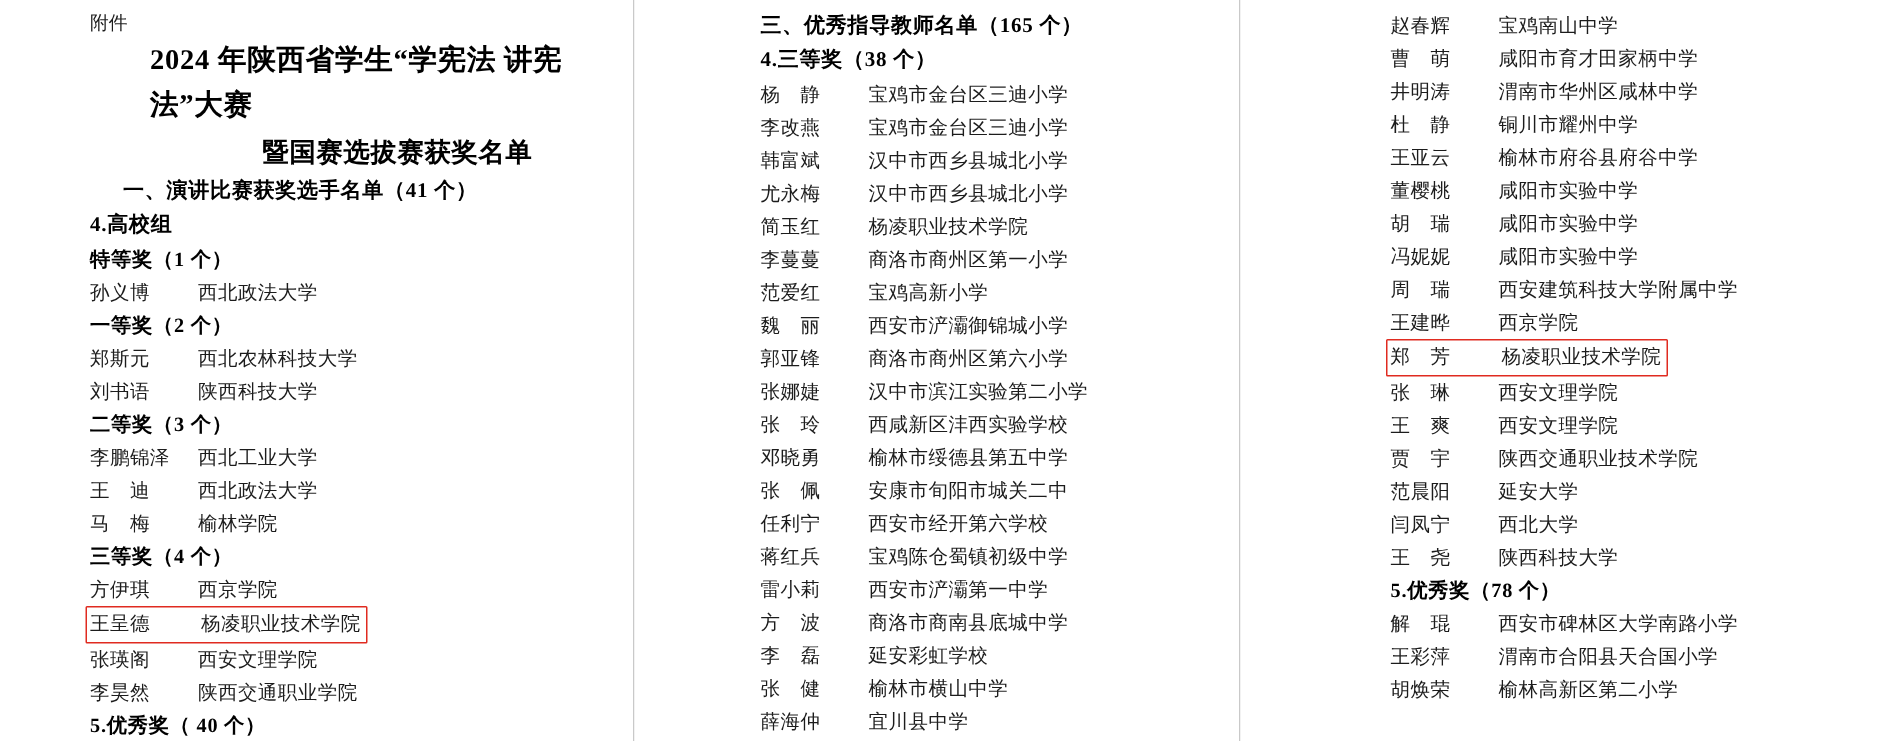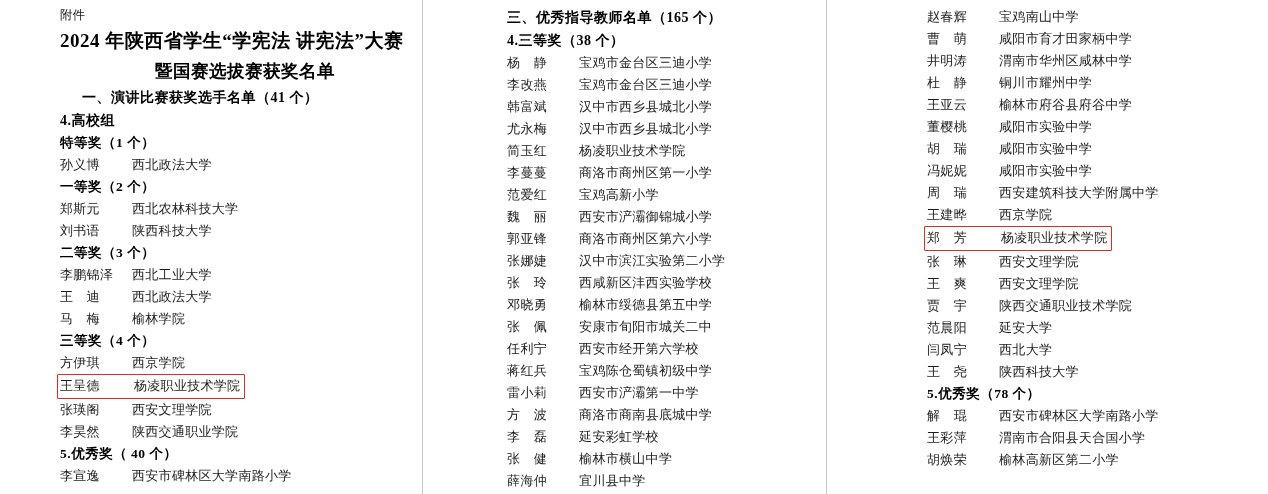--- a/index.html
+++ b/index.html
@@ -57,21 +57,21 @@
   .boxed {
     border: 1.3px solid #e02b20;
     padding: 0px 4px 1px 2px;
     margin-left: -3px;
     display: inline-flex;
     align-items: flex-start;
     border-radius: 1px;
   }
   .boxed .entry-name { flex: 0 0 74px; width: 74px; }
 
-  .title-block { margin-top: 2px; }
+  .title-block { margin-top: 2px; margin-left: 40px; }
   .corner-label { font-size: 12.5px; line-height: 18px; margin-bottom: 2px; }
 </style>
 </head>
 <body>
 
 <div class="page">
 
   <div class="col col-1">
     <div class="line corner-label">附件</div>
 

